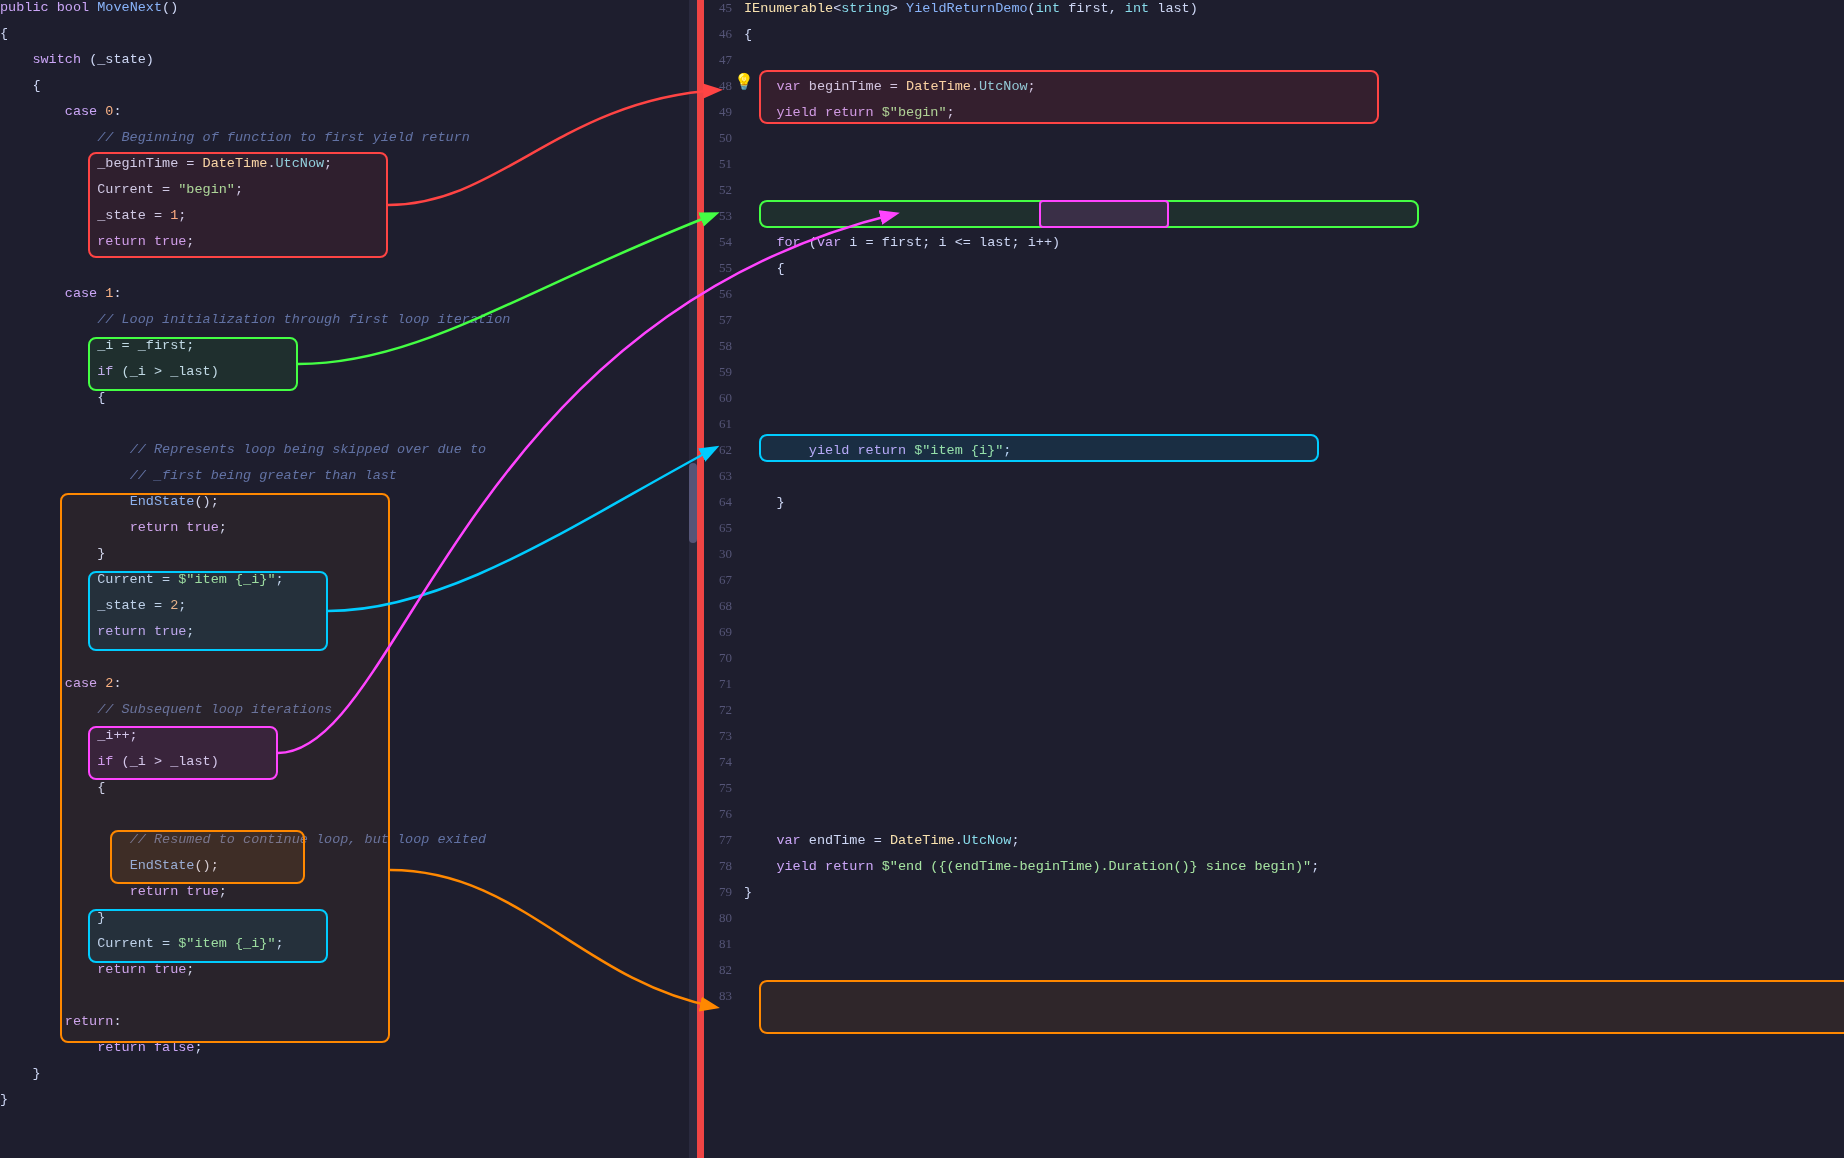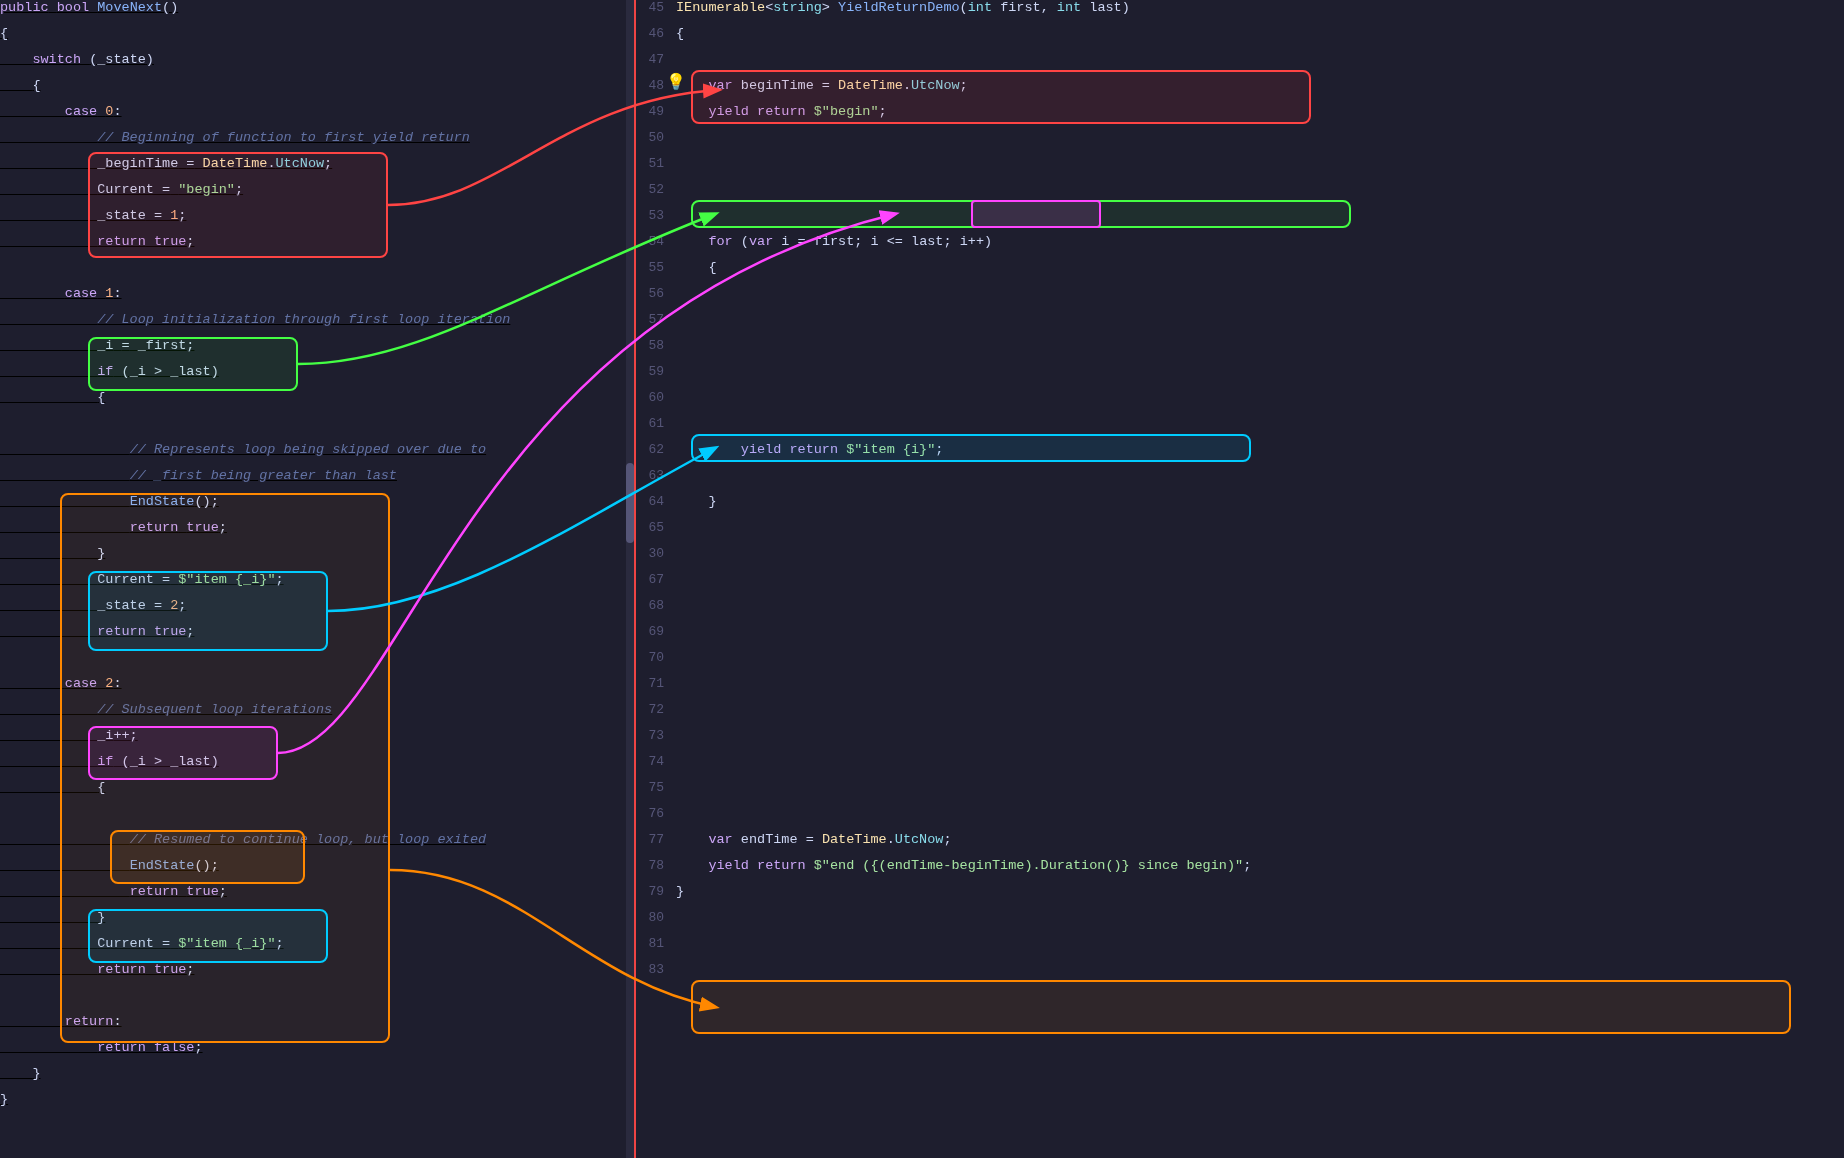--- a/index.html
+++ b/index.html
@@ -15,27 +15,26 @@
     .editor-container {
       display: flex;
       width: 1844px;
       height: 1158px;
       background: #1e1e2e;
       position: relative;
     }
 
     
     .left-panel {
-      width: 636px;
+      width: 704px;
       height: 100%;
       background: #1e1e2e;
-      border-right: 2px solid #ef4444;
+      border-right: 7px solid #ef4444;
       position: relative;
       overflow: hidden;
-      text-decoration: underline;
     }
 
     
     .right-panel {
       flex: 1;
       height: 100%;
       background: #1e1e2e;
       position: relative;
       overflow: hidden;
     }
@@ -53,20 +52,21 @@
     }
 
     .line-num {
       color: #555577;
       width: 40px;
       min-width: 40px;
       text-align: right;
       padding-right: 12px;
       user-select: none;
       font-size: 13px;
+      font-family: Liberation Serif, serif;
     }
 
     .line-content {
       color: #cdd6f4;
       font-size: 13.5px;
     }
 
     
     .kw { color: #cba6f7; } 
     .type { color: #89dceb; } 
@@ -373,20 +373,21 @@
         <span class="line-content">    <span class="kw">yield</span> <span class="kw">return</span> <span class="str">$"end ({(endTime-beginTime).Duration()} since begin)"</span><span class="punct">;</span></span>
       </div>
 
       <div class="line">
         <span class="line-num">79</span>
         <span class="line-content"><span class="punct">}</span></span>
       </div>
 
       <div class="line"><span class="line-num">80</span><span class="line-content"></span></div>
       <div class="line"><span class="line-num">81</span><span class="line-content"></span></div>
+      <div class="line"><span class="line-num">82</span><span class="line-content"></span></div>
       <div class="line"><span class="line-num">83</span><span class="line-content"></span></div>
 
     </div>
 
     <div class="annotation-box" style="top: 70px; left: 55px; width: 620px; height: 54px; border-color: #ff4444; background: rgba(255,50,50,0.1);">
     </div>
 
     <div class="annotation-box" style="top: 200px; left: 55px; width: 660px; height: 28px; border-color: #44ff44; background: rgba(50,255,50,0.08);">
     </div>
 

